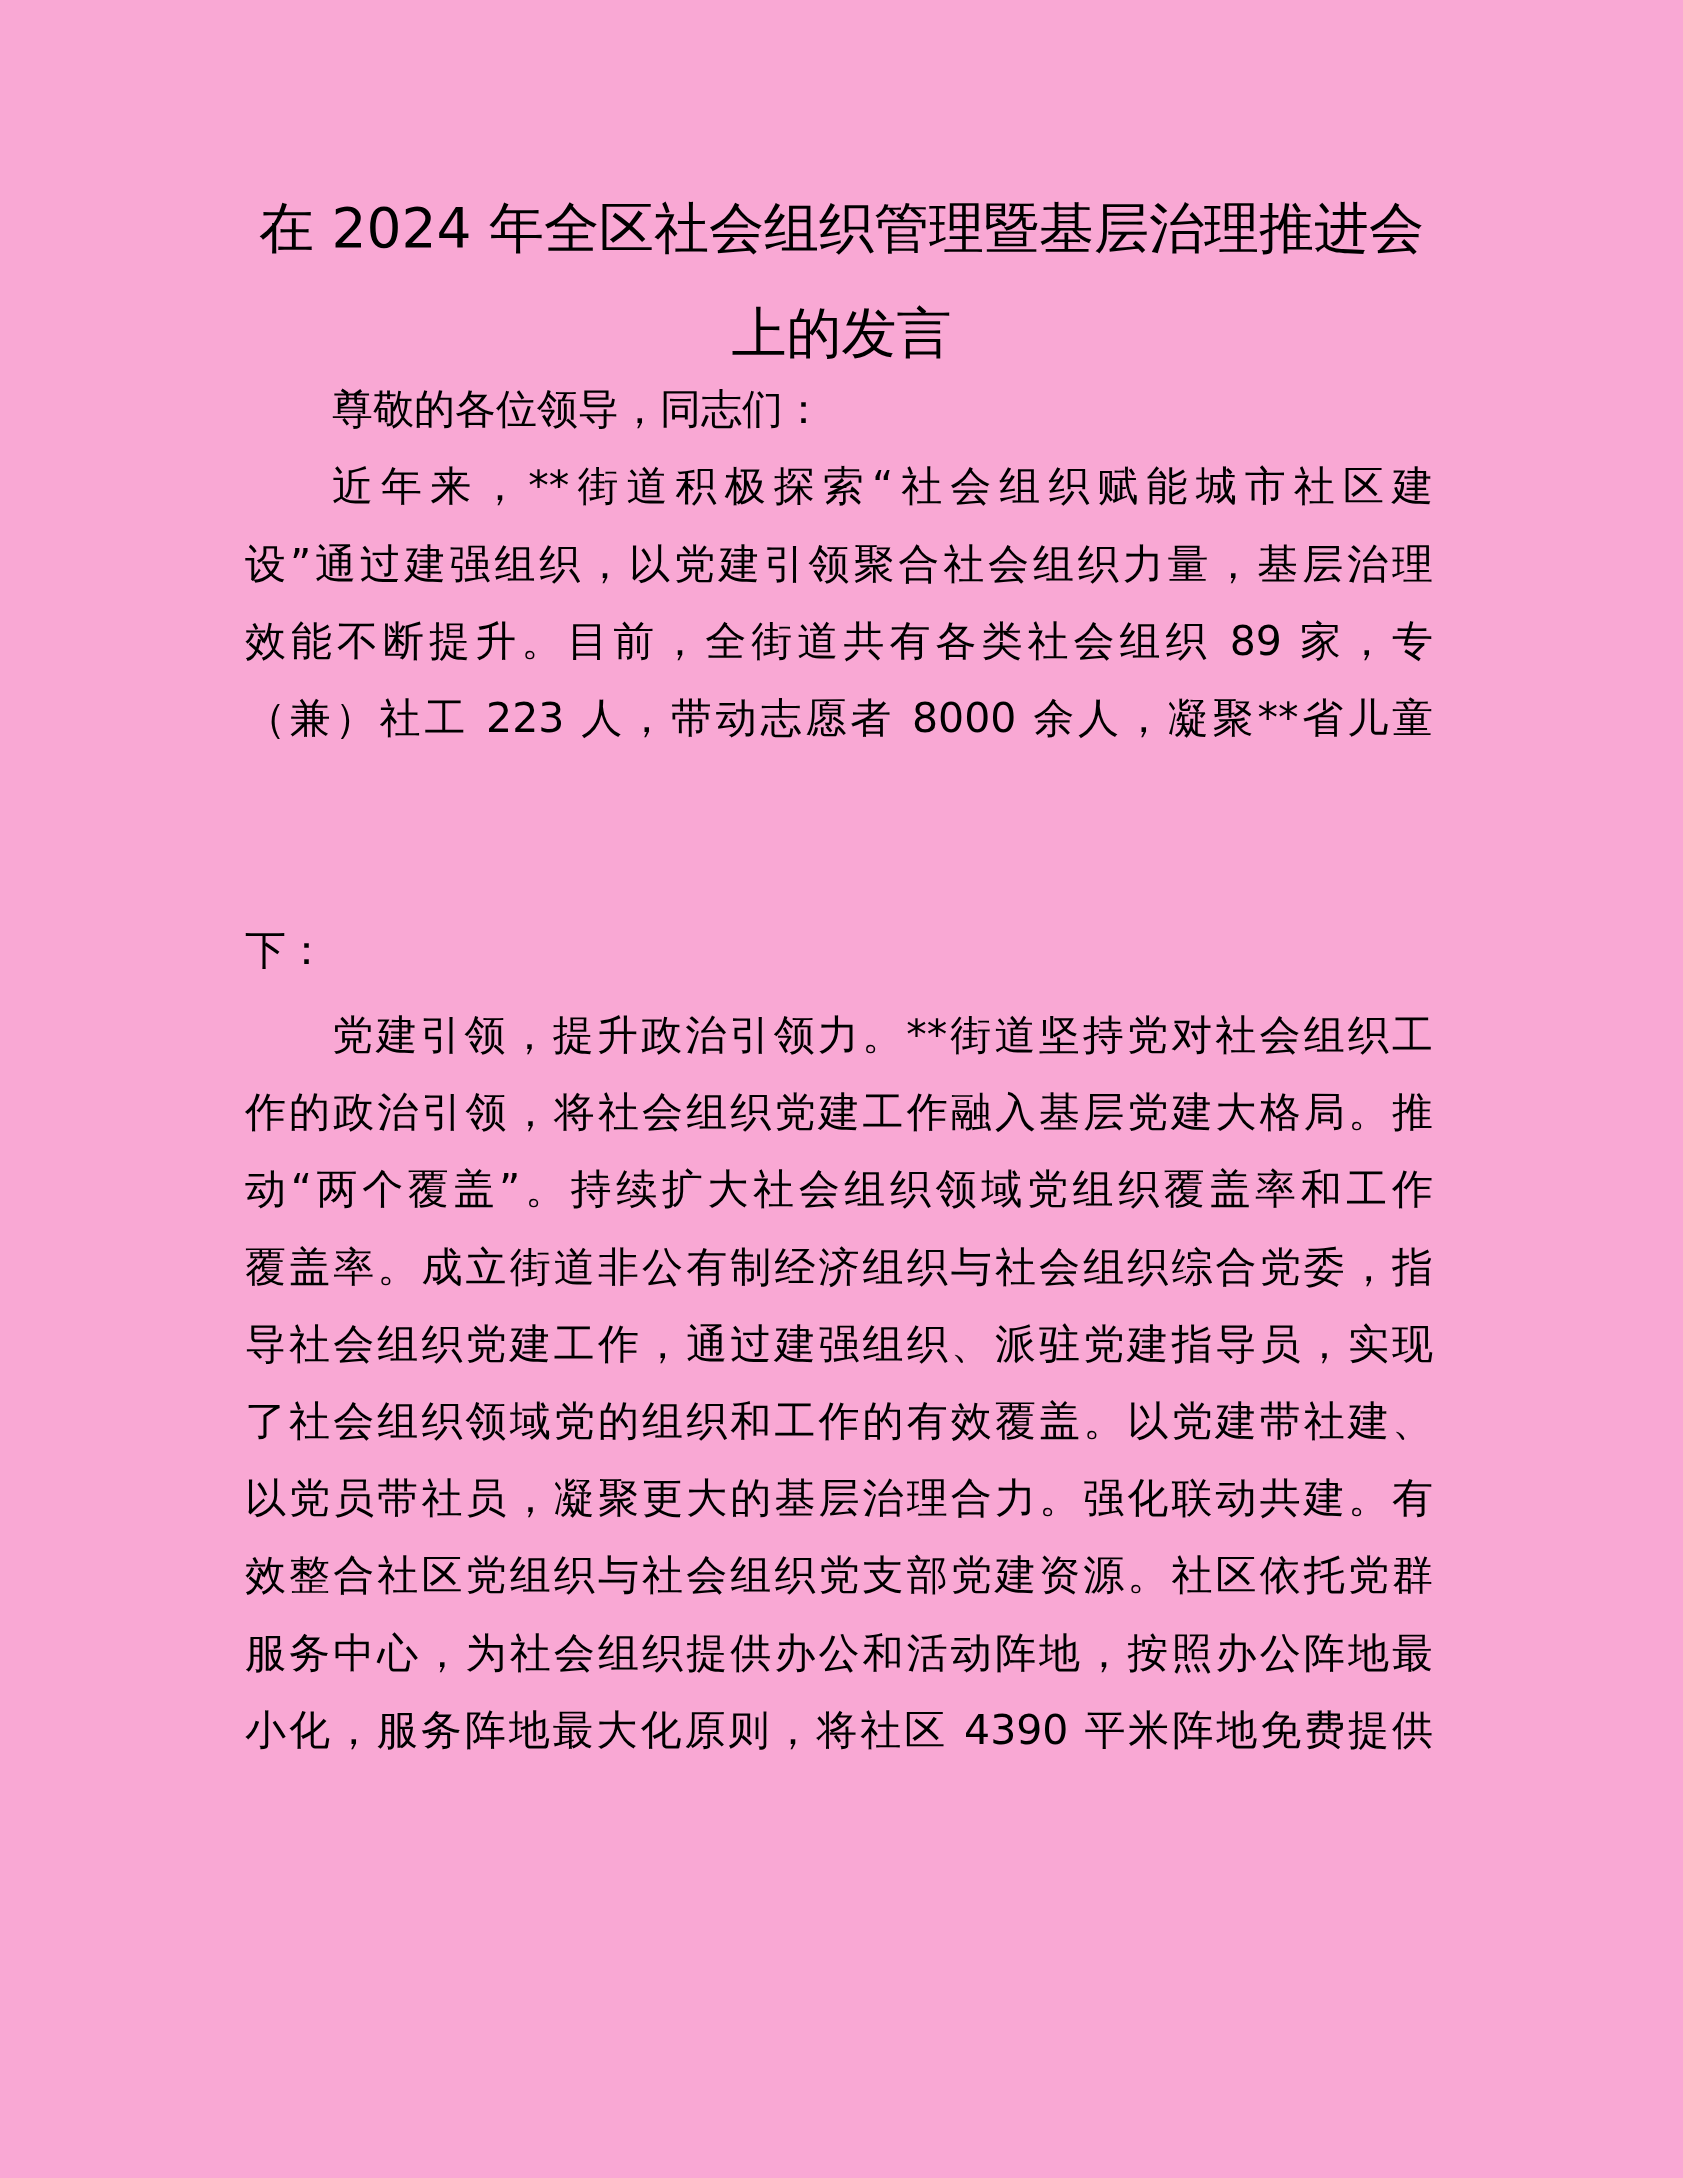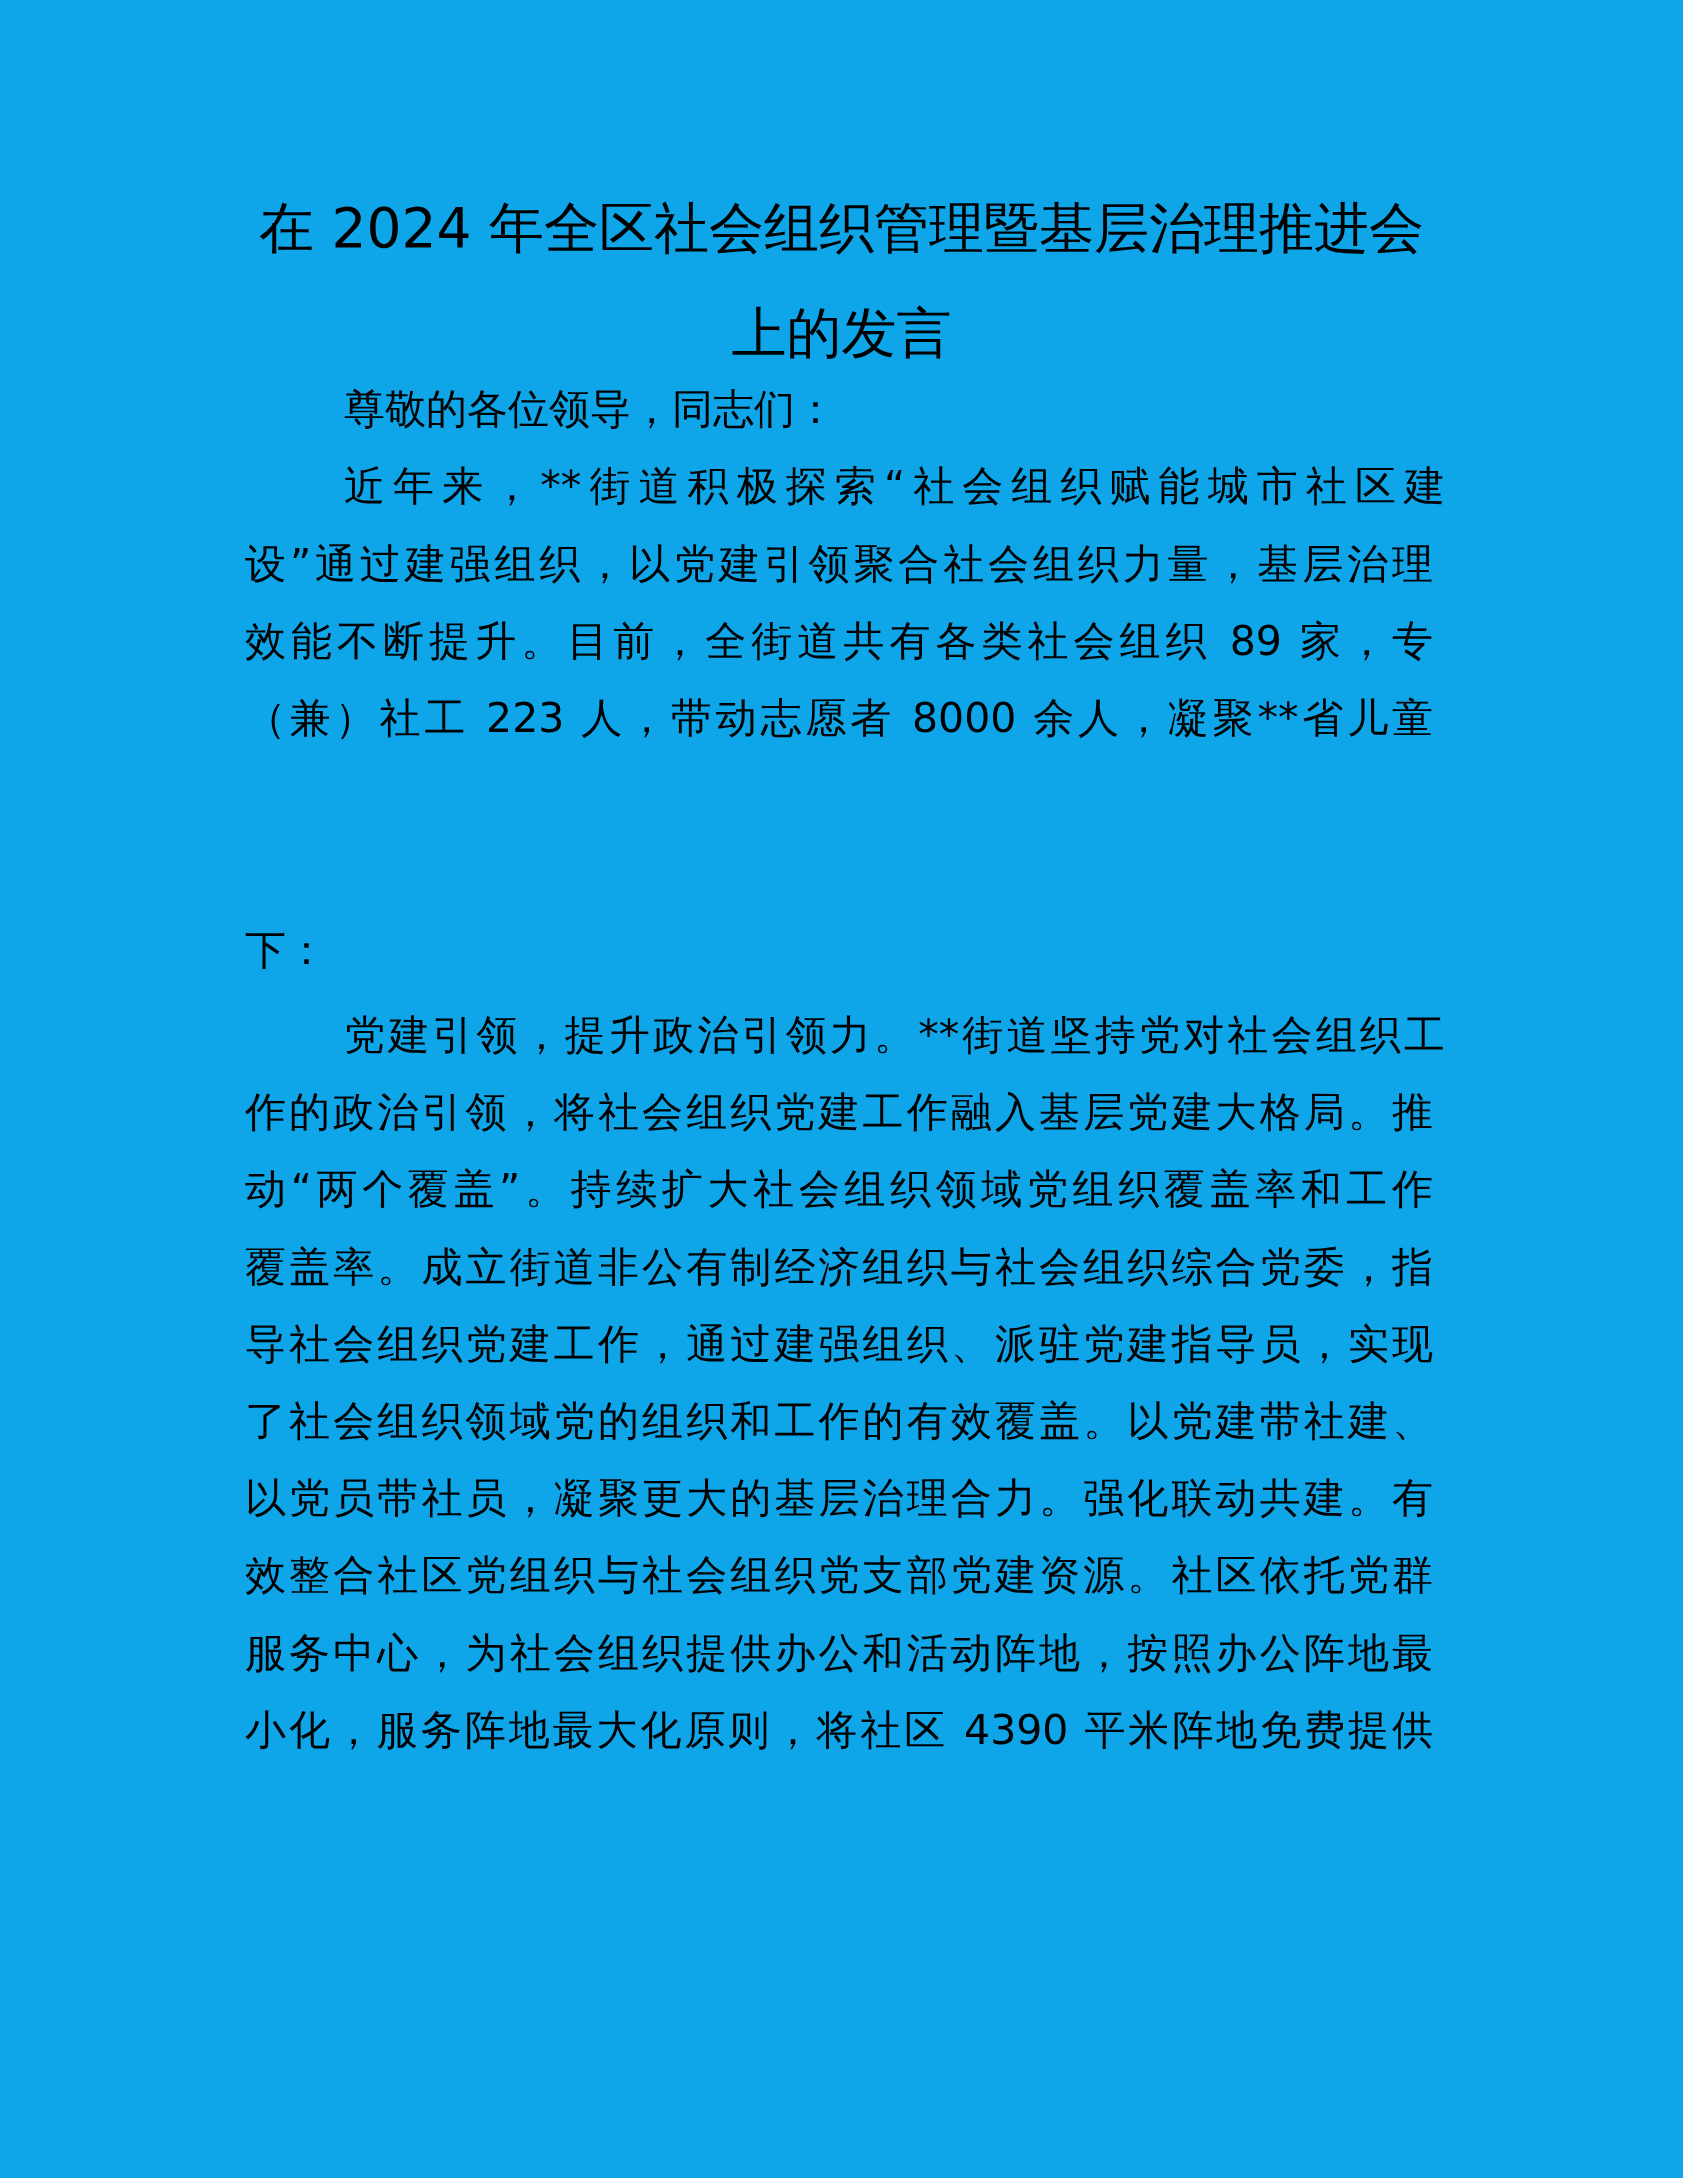--- a/index.html
+++ b/index.html
@@ -1,23 +1,23 @@
 <!DOCTYPE html>
 <html><head>
 <meta charset="utf-8">
 <style>
   html, body { margin: 0; padding: 0; background: #ffffff; }
   body { width: 1683px; height: 2178px; position: relative; overflow: hidden;
          font-family: "DejaVu Sans", "Liberation Sans", sans-serif; color: #000; }
-  .page { position: absolute; left: 0; top: 0; width: 1683px; height: 2178px; background: #0ea5e9; }
+  .page { position: absolute; left: 0; top: 0; width: 1683px; height: 2178px; background: #f9a8d4; }
   .title-line { position: absolute; left: 0; width: 1683px; text-align: center;
                 font-size: 55px; line-height: 69px; white-space: nowrap; letter-spacing: 0px; }
   .line { position: absolute; left: 245px; width: 1188px; font-size: 41px; line-height: 59px;
           white-space: nowrap; text-align: justify; text-align-last: justify; }
-  .line.indent { left: 344px; width: 1101px; }
+  .line.indent { left: 332px; width: 1101px; }
   .line.short { text-align-last: left; }
 </style>
 </head>
 <body>
 
 <div class="page">
   <div class="title-line" style="top:194px;">在 2024 年全区社会组织管理暨基层治理推进会</div>
   <div class="title-line" style="top:283px;margin-top:16px;">上的发言</div>
 
   <div class="line indent short" style="top:380px;">尊敬的各位领导，同志们：</div>

